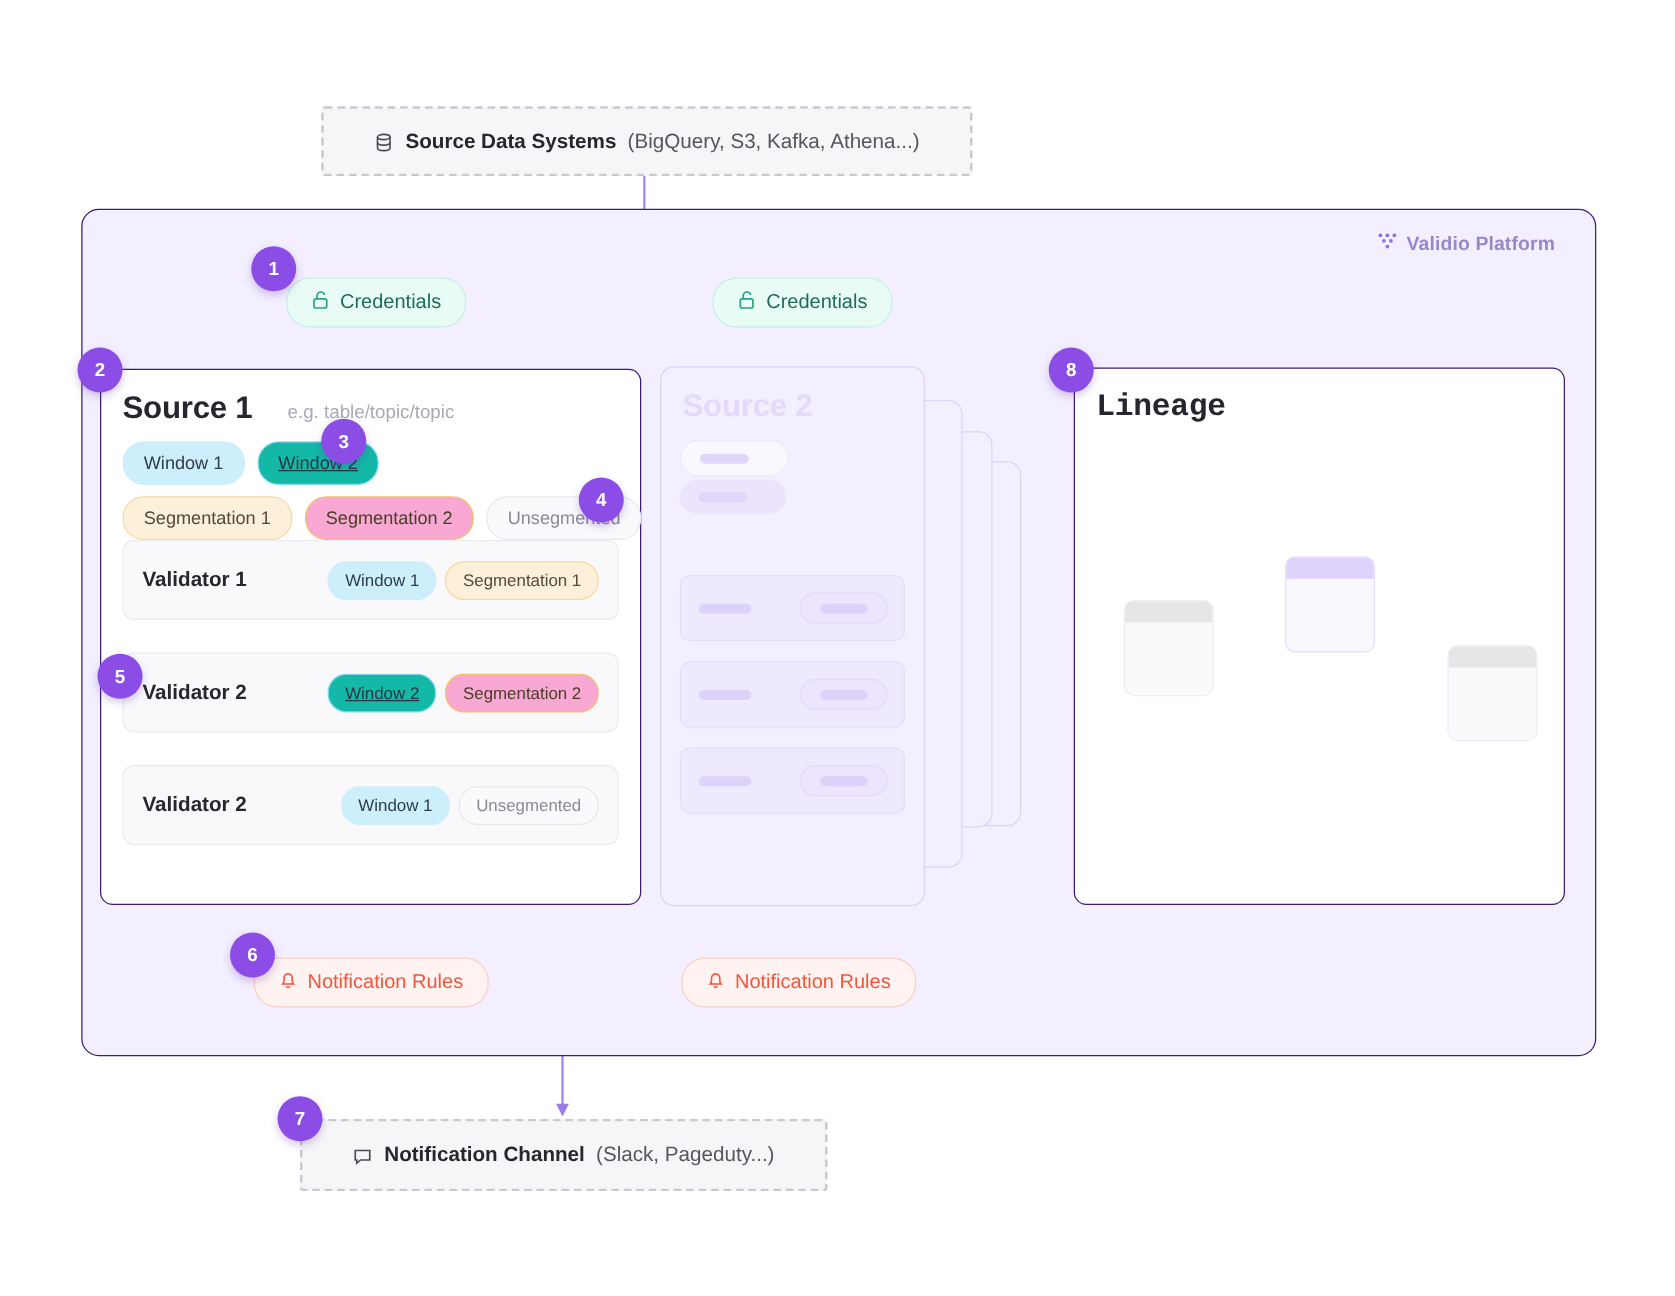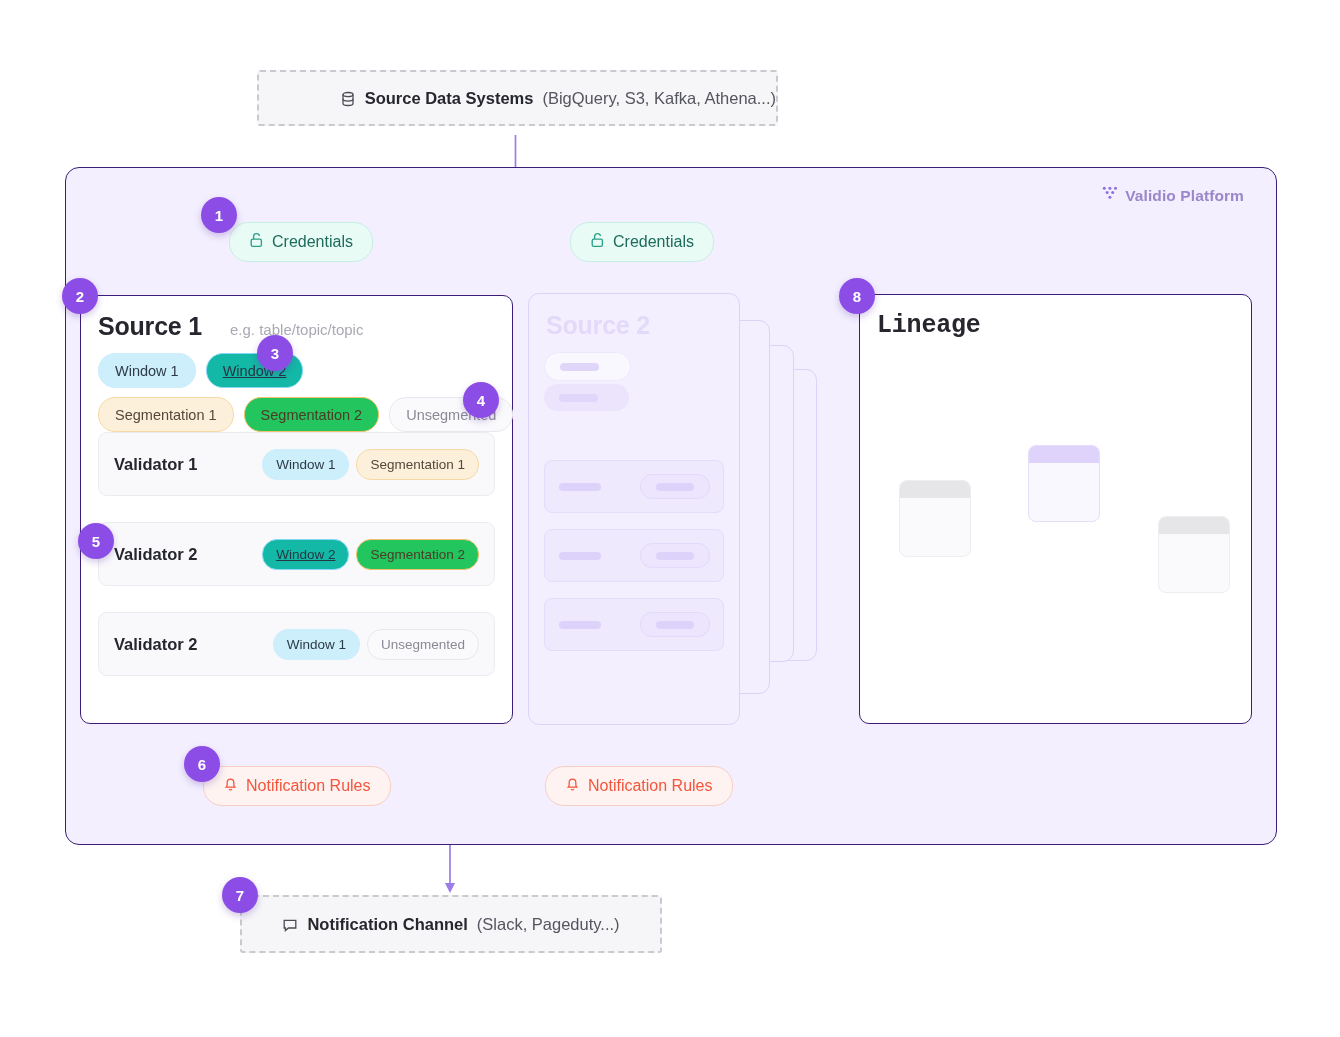--- a/index.html
+++ b/index.html
@@ -49,24 +49,23 @@
   }
   .dashed-box .ico {
     display: inline-flex;
     align-items: center;
     position: relative;
     top: 1px;
   }
 
   #source-data-systems {
     left: 257px;
-    top: 70px;
+    top: 85px;
     width: 517px;
     height: 52px;
-    justify-content: flex-end;
   }
   #notification-channel {
     left: 240px;
     top: 895px;
     width: 418px;
     height: 54px;
   }
 
   
   #platform {
@@ -170,21 +169,21 @@
     display: inline-flex;
     align-items: center;
     padding: 0 16px;
     border-radius: 17px;
     font-size: 14.5px;
     white-space: nowrap;
   }
   .tag-win1 { background: #cdeefb; border: 1.4px solid #cdeefb; color: #2d3b48; }
   .tag-win2 { background: #14b8a6; border: 1.4px solid #87d8f5; color: #233642; text-decoration: underline; }
   .tag-seg1 { background: #fdf0da; border: 1.4px solid #f7d9a4; color: #54483a; }
-  .tag-seg2 { background: #22c55e; border: 1.4px solid #f2bf6a; color: #4b3c26; }
+  .tag-seg2 { background: #f9a8d4; border: 1.4px solid #f2bf6a; color: #4b3c26; }
   .tag-unseg { background: #fafafc; border: 1.4px solid #e7e7ee; color: #8a8a96; }
 
   
   #validators {
     padding: 0 17px;
     display: flex;
     flex-direction: column;
     gap: 26px;
   }
   .validator {

